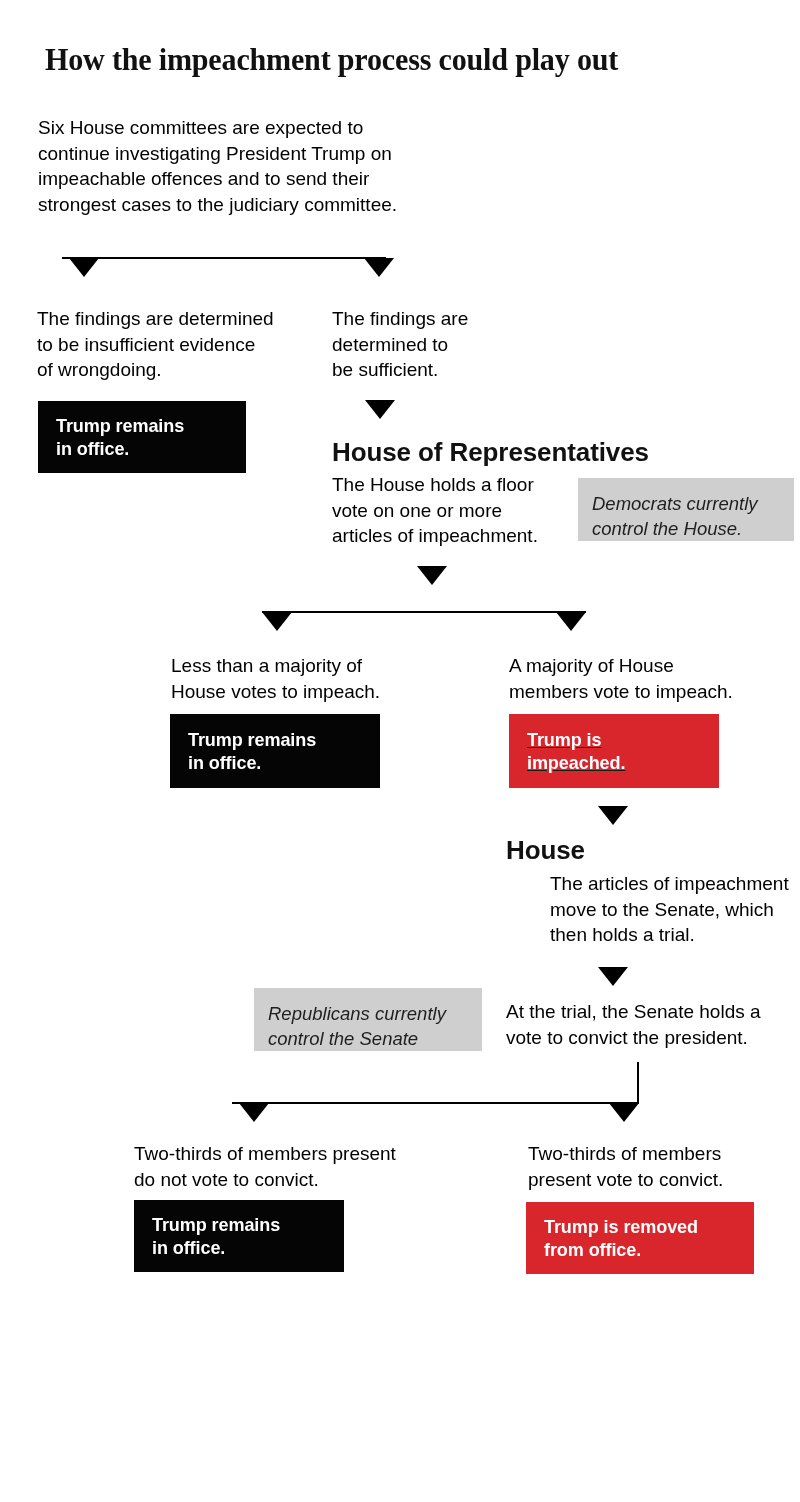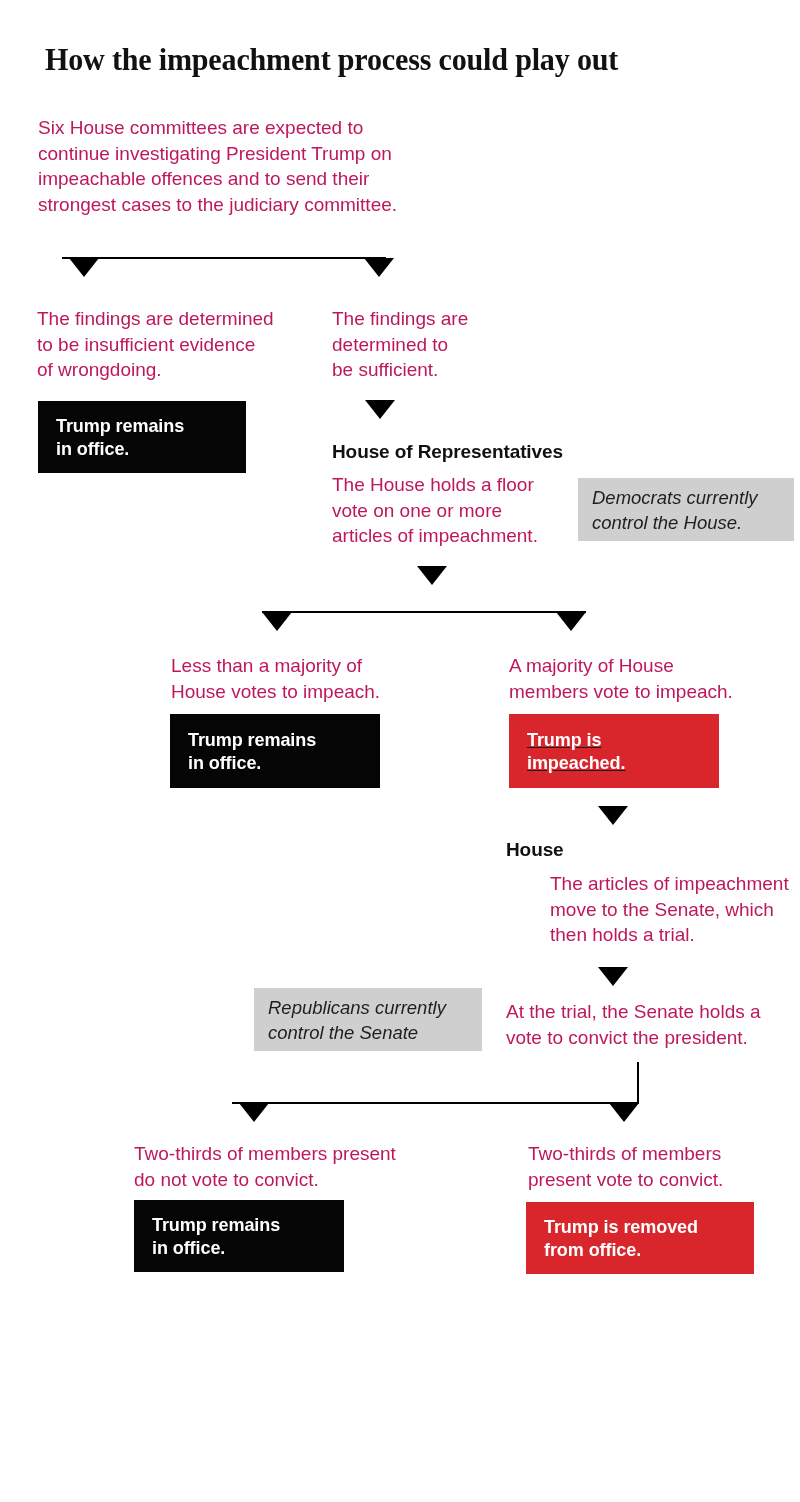--- a/index.html
+++ b/index.html
@@ -38,28 +38,28 @@
     color: #111111;
     transform: scaleX(0.94);
     transform-origin: left top;
   }
 
   
   .body-text {
     position: absolute;
     font-size: 19px;
     line-height: 25.5px;
-    color: #be185d;
+    color: #000000;
     font-weight: 400;
   }
 
   
   .section-head {
     position: absolute;
-    font-size: 19px;
+    font-size: 26px;
     line-height: 24px;
     font-weight: bold;
     color: #111111;
     letter-spacing: -0.1px;
   }
 
   
   .result-box {
     position: absolute;
     box-sizing: border-box;
@@ -79,21 +79,21 @@
   }
   .box-black { background: #050505; }
   .box-red   { background: #d8262c; }
 
   
   .note-box {
     position: absolute;
     box-sizing: border-box;
     background: #cfcfcf;
     display: flex;
-    align-items: center;
+    align-items: flex-end;
     padding: 0 0 0 14px;
   }
   .note-box .nb-text {
     font-size: 18.5px;
     line-height: 25px;
     font-style: italic;
     color: #1f1f1f;
     white-space: pre-line;
   }
 

